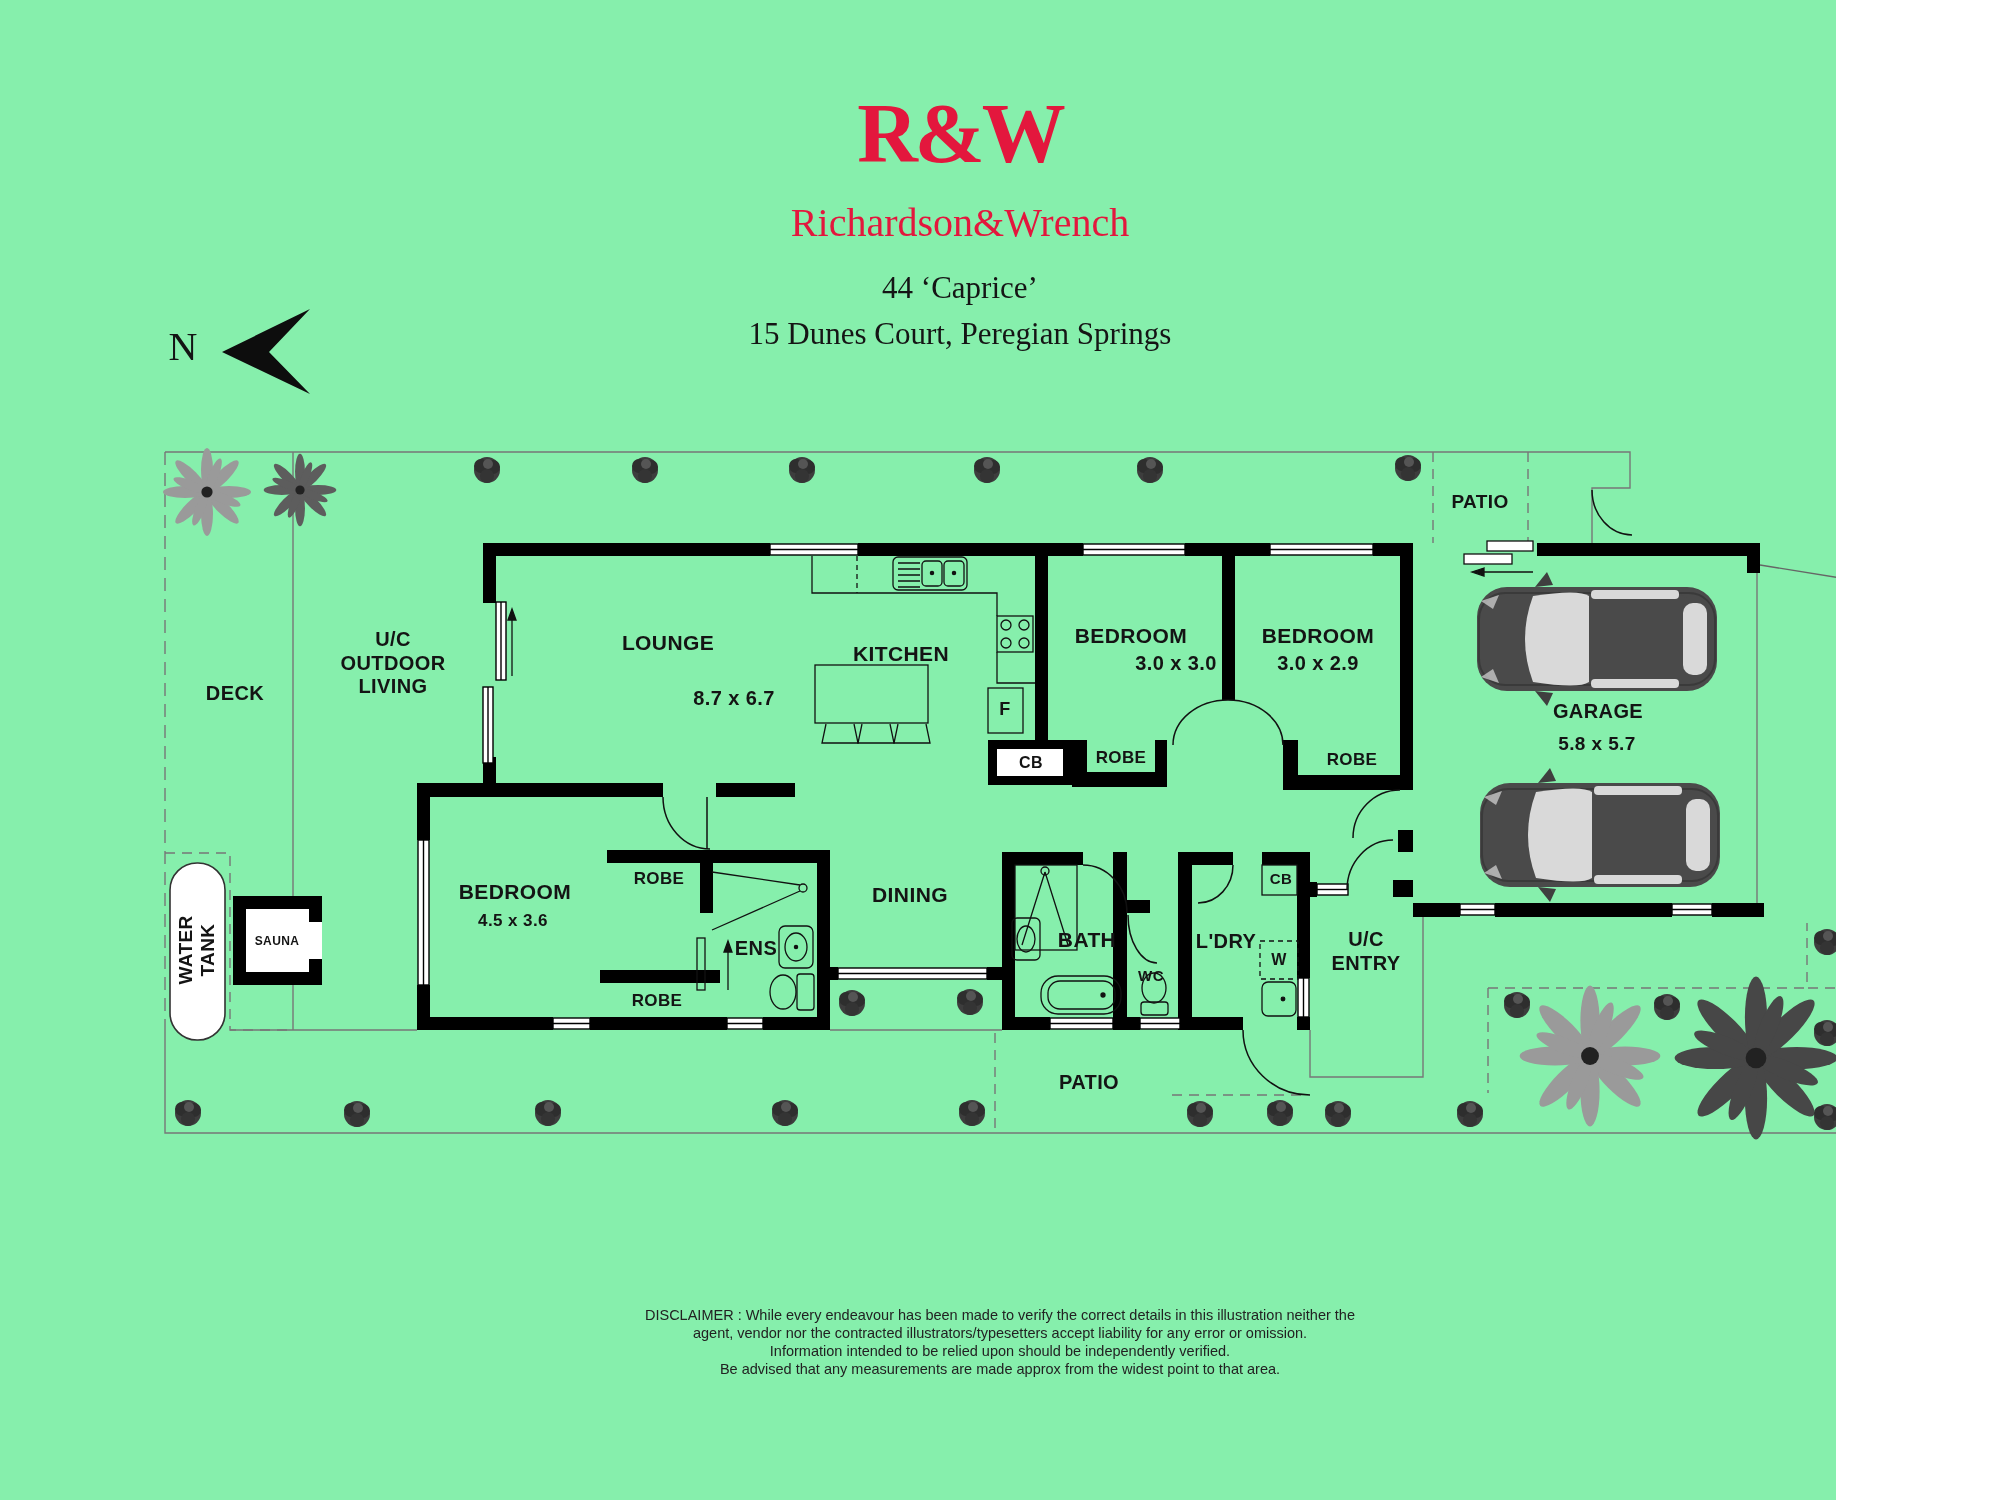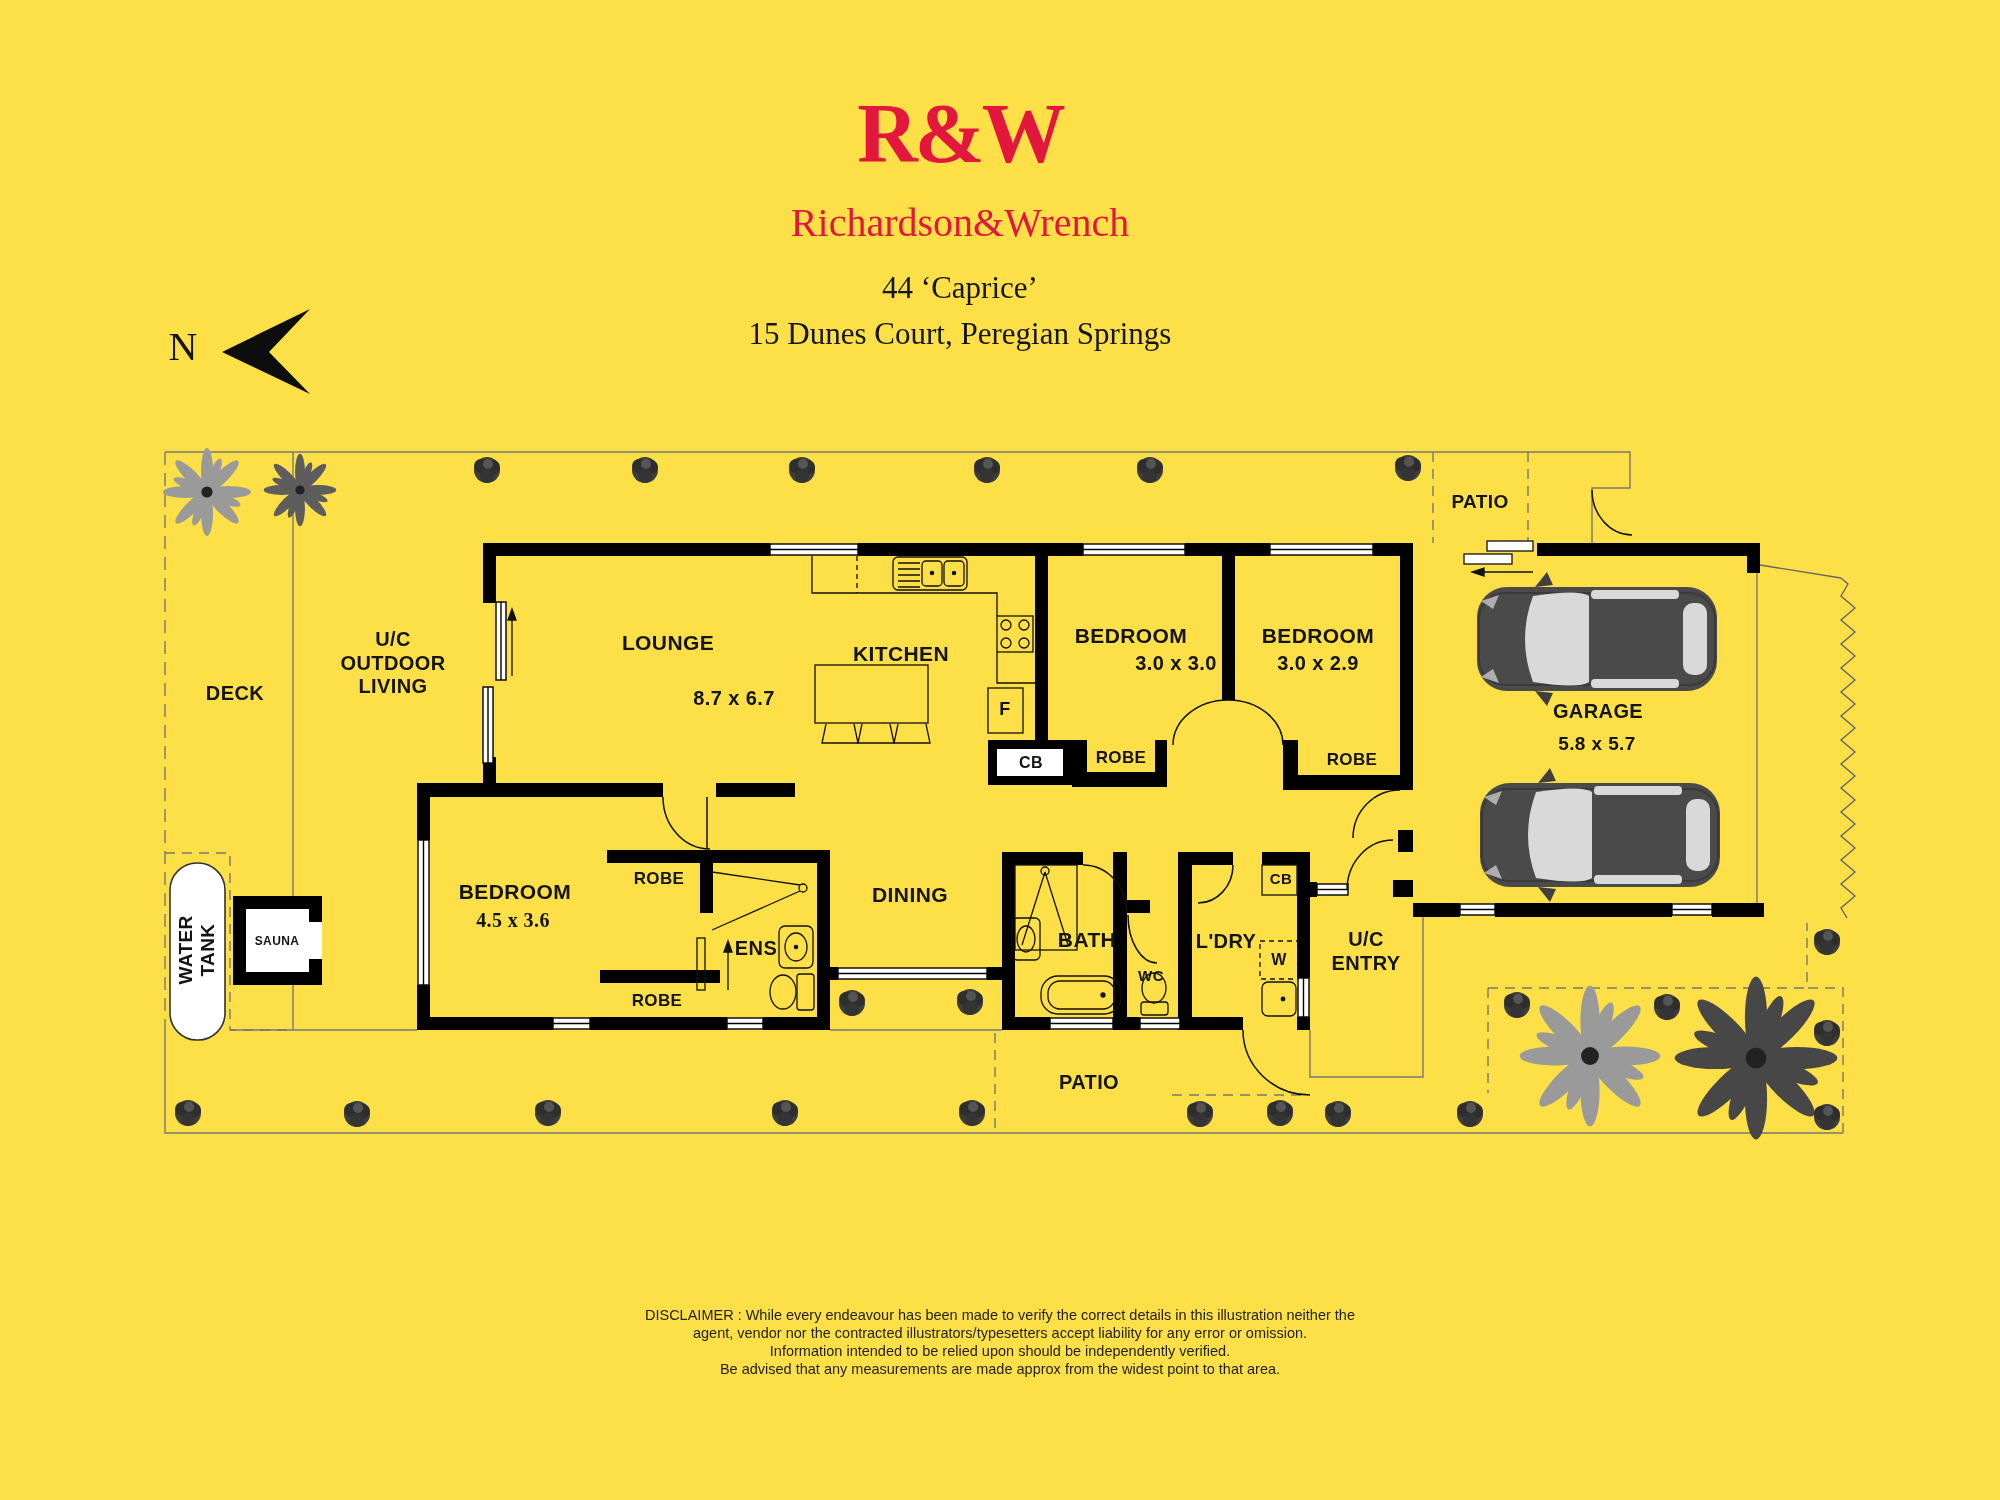--- a/index.html
+++ b/index.html
@@ -1,19 +1,19 @@
 <!DOCTYPE html>
 <html style="--brand-red: #E3173D;"><head>
 <meta charset="utf-8">
 <style>
   :root { --brand-red: #E3173D; }
   html,body { margin:0; padding:0; background:#ffffff; }
   .page {
-    position:relative; width:2000px; height:1500px; overflow:hidden;
-    background:#fde047; font-family:"Liberation Sans", sans-serif;
+    position:relative; width:1836px; height:1500px; overflow:hidden;
+    background:#86efac; font-family:"Liberation Sans", sans-serif;
   }
   .plan-svg { position:absolute; left:0; top:0; width:2000px; height:1500px; }
 
   
   .logo {
     position:absolute; left:960px; top:92px; transform:translateX(-50%);
     font-family:"Liberation Serif", serif; font-weight:700; font-size:84px;
     letter-spacing:-3px; color:var(--brand-red); line-height:1;
   }
   .brand-name {
@@ -355,21 +355,21 @@
 OUTDOOR
 LIVING</div>
   <div class="lbl" style="left:668px; top:643px; font-size:21px;">LOUNGE</div>
   <div class="lbl" style="left:734px; top:699px; font-size:20px;">8.7 x 6.7</div>
   <div class="lbl" style="left:901px; top:630px; font-size:21px;margin-top:24px;">KITCHEN</div>
   <div class="lbl" style="left:1131px; top:636px; font-size:21px;">BEDROOM</div>
   <div class="lbl" style="left:1132px; top:664px; font-size:20px;margin-left:44px;">3.0 x 3.0</div>
   <div class="lbl" style="left:1318px; top:636px; font-size:21px;">BEDROOM</div>
   <div class="lbl" style="left:1318px; top:664px; font-size:20px;">3.0 x 2.9</div>
   <div class="lbl" style="left:515px; top:892px; font-size:21px;">BEDROOM</div>
-  <div class="lbl" style="left:513px; top:921px; font-size:20px;font-family:Liberation Serif, serif;">4.5 x 3.6</div>
+  <div class="lbl" style="left:513px; top:921px; font-size:17px;">4.5 x 3.6</div>
   <div class="lbl" style="left:1598px; top:712px; font-size:20px;">GARAGE</div>
   <div class="lbl" style="left:1597px; top:744px; font-size:19px;">5.8 x 5.7</div>
   <div class="lbl" style="left:1480px; top:502px; font-size:19px;">PATIO</div>
   <div class="lbl" style="left:1089px; top:1083px; font-size:20px;">PATIO</div>
   <div class="lbl" style="left:910px; top:895px; font-size:21px;">DINING</div>
   <div class="lbl" style="left:1087px; top:940px; font-size:21px;">BATH</div>
   <div class="lbl" style="left:756px; top:949px; font-size:20px;">ENS</div>
   <div class="lbl" style="left:1151px; top:976px; font-size:15px;">WC</div>
   <div class="lbl" style="left:1226px; top:942px; font-size:20px;">L'DRY</div>
   <div class="lbl" style="left:1366px; top:952px; font-size:20px;">U/C

